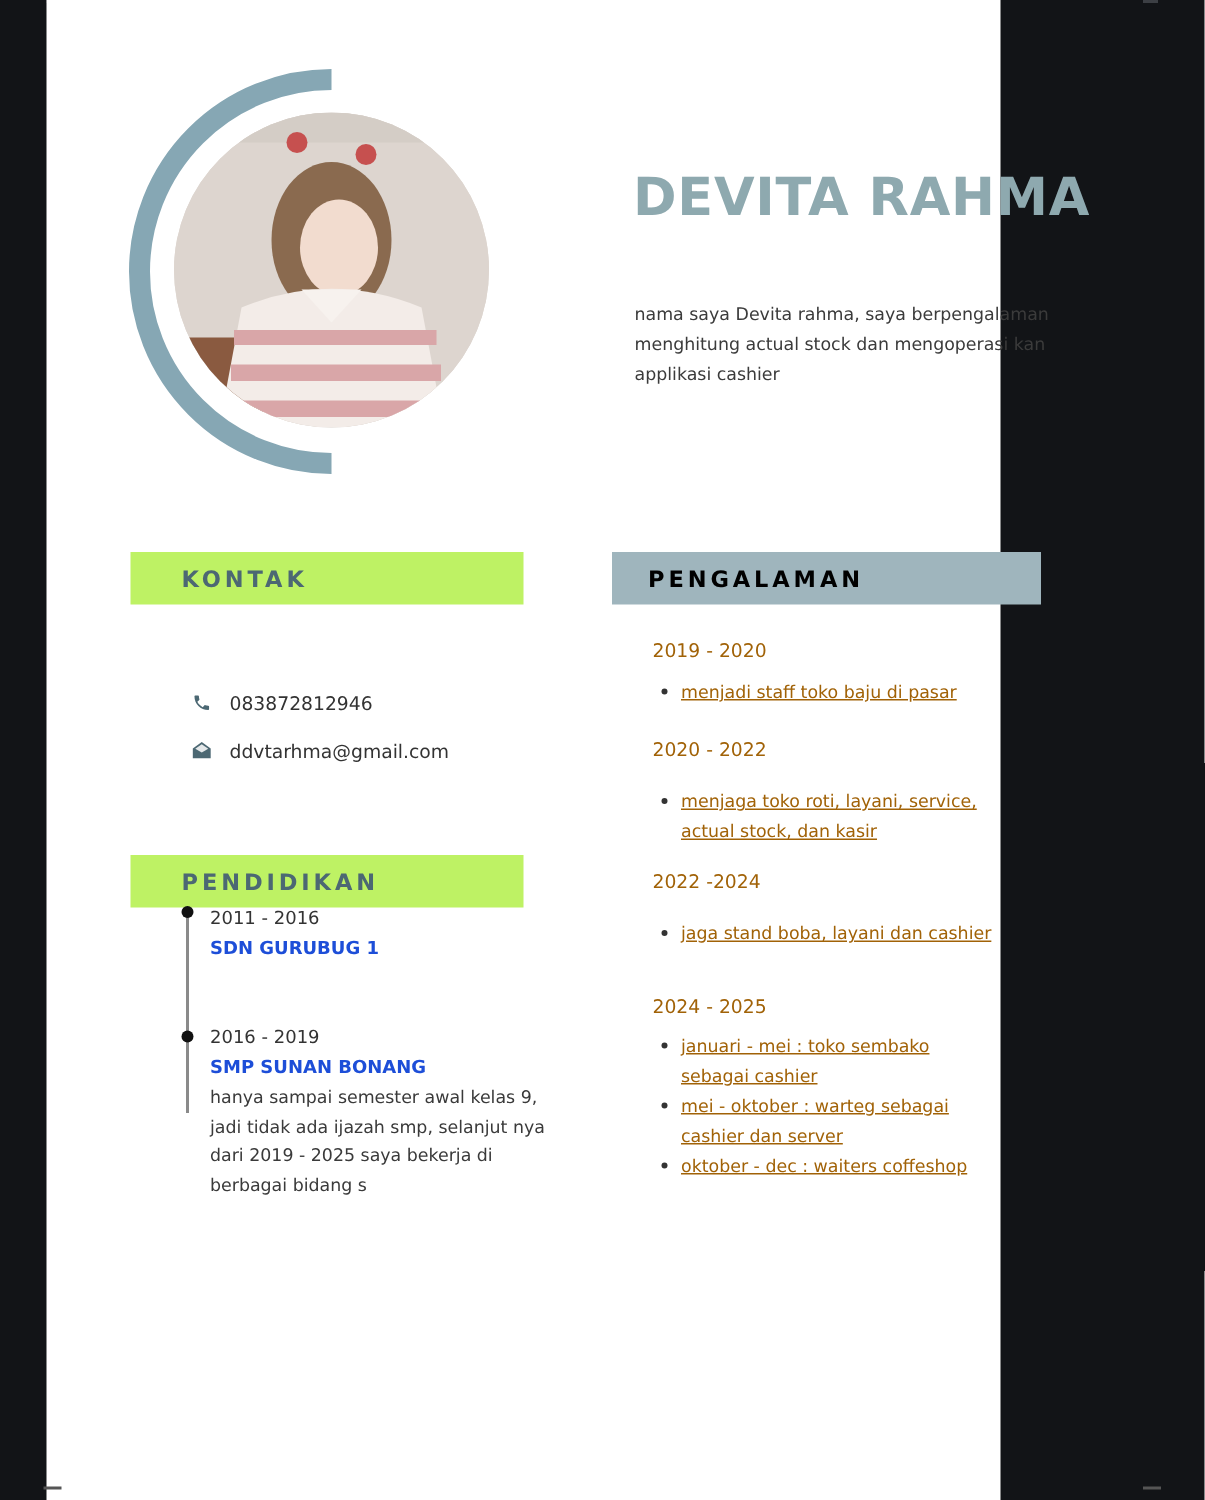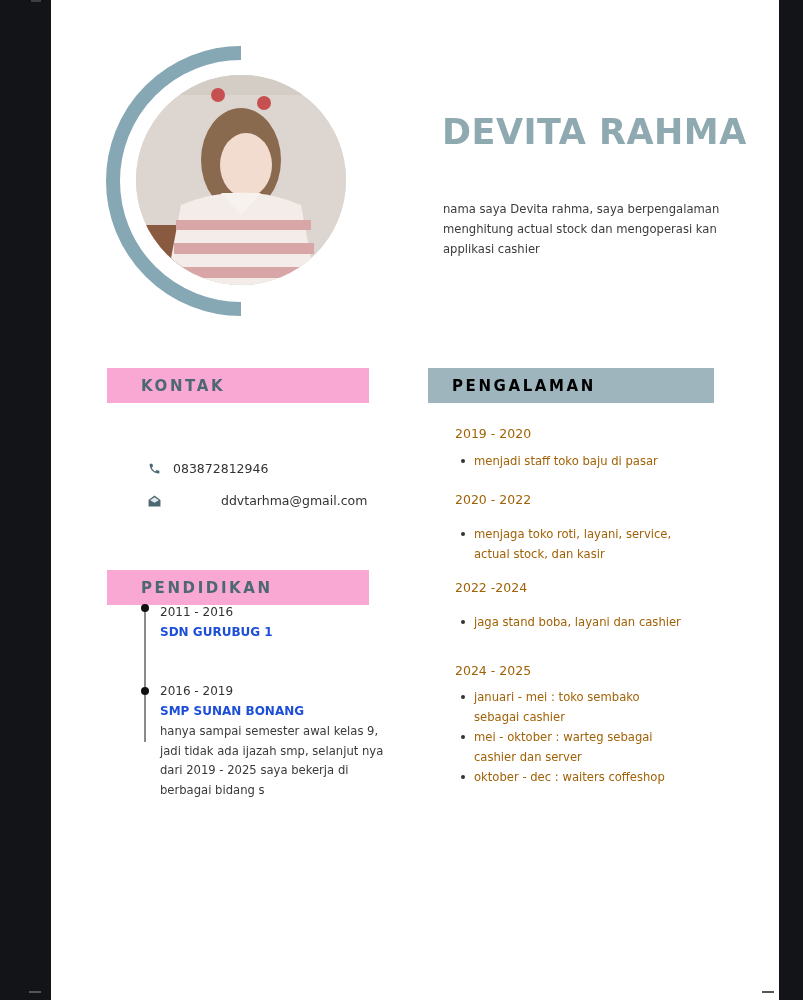--- a/index.html
+++ b/index.html
@@ -5,23 +5,22 @@
   * { box-sizing: border-box; margin: 0; padding: 0; }
   html, body { width: 803px; height: 1000px; overflow: hidden; }
   body {
     background: #121417;
     font-family: "DejaVu Sans", sans-serif;
     position: relative;
   }
   .page {
     position: absolute;
     left: 31px; top: 0;
-    width: 728px; height: 1000px;
+    width: 636px; height: 1000px;
     background: #ffffff;
-    margin-left: 20px;
   }
   .crop-mark { position: absolute; background: #3c3f44; }
   .cm-tl { left: 31px; top: 0; width: 10px; height: 2px; }
   .cm-tr { left: 762px; top: 0; width: 10px; height: 2px; }
   .cm-bl { left: 29px; top: 991px; width: 12px; height: 2px; background:#555; }
   .cm-br { left: 762px; top: 991px; width: 12px; height: 2px; background:#555; }
 
   
   .arc {
     position: absolute;
@@ -63,48 +62,48 @@
 
   
   .sec {
     position: absolute;
     height: 35px;
     font-weight: bold;
     font-size: 15px;
     letter-spacing: 2.6px;
     display: flex; align-items: center;
   }
-  .sec-light { background: #f9a8d4; color: #4c6873; padding-left: 34px; width: 262px; align-items: center; }
+  .sec-light { background: #bef264; color: #4c6873; padding-left: 34px; width: 262px; align-items: center; }
   .sec-dark { background: #9fb5bd; color: #000000; padding-left: 24px; width: 286px; }
   .sec-kontak { left: 56px; top: 368px; }
   .sec-pendidikan { left: 56px; top: 570px; }
   .sec-pengalaman { left: 377px; top: 368px; }
 
   
   .contact-row {
     position: absolute; left: 96px;
-    display: flex; align-items: center;
+    display: flex; align-items: flex-start;
     font-size: 12.5px; color: #333;
   }
   .contact-row .ic { width: 14px; height: 14px; margin-right: 12px; display: inline-flex; align-items:center; justify-content:center; }
   .row-phone { top: 461px; }
-  .row-email { top: 493px; gap: 48px; }
+  .row-email { top: 493px; }
 
   
   .tl-line { position: absolute; left: 93px; top: 608px; width: 2px; height: 134px; background: #8a8a8a; }
   .tl-dot { position: absolute; width: 8px; height: 8px; border-radius: 50%; background: #111; left: 90px; }
   .edu { position: absolute; left: 109px; color: #333; }
   .edu .yr { font-size: 12px; line-height: 18px; }
   .edu .school { font-size: 12px; font-weight: bold; line-height: 22px; color: #1d4ed8; }
   .edu .desc { font-size: 11.6px; line-height: 19.5px; width: 230px; color: #3a3a3a; }
 
   
   .exp-block { position: absolute; left: 404px; color: #a16207; }
   .exp-yr { font-size: 12.5px; line-height: 18px; }
-  .exp-list { list-style: none; margin-top: 0; }
+  .exp-list { list-style: none; margin-top: 0; text-decoration: underline; }
   .exp-list li { position: relative; padding-left: 19px; font-size: 11.6px; line-height: 20px; width: 230px; }
   .exp-list li::before {
     content: ""; position: absolute; left: 6px; top: 8px;
     width: 4px; height: 4px; border-radius: 50%; background: #333;
   }
 </style>
 </head>
 <body>
 
 <div class="crop-mark cm-tl"></div>

